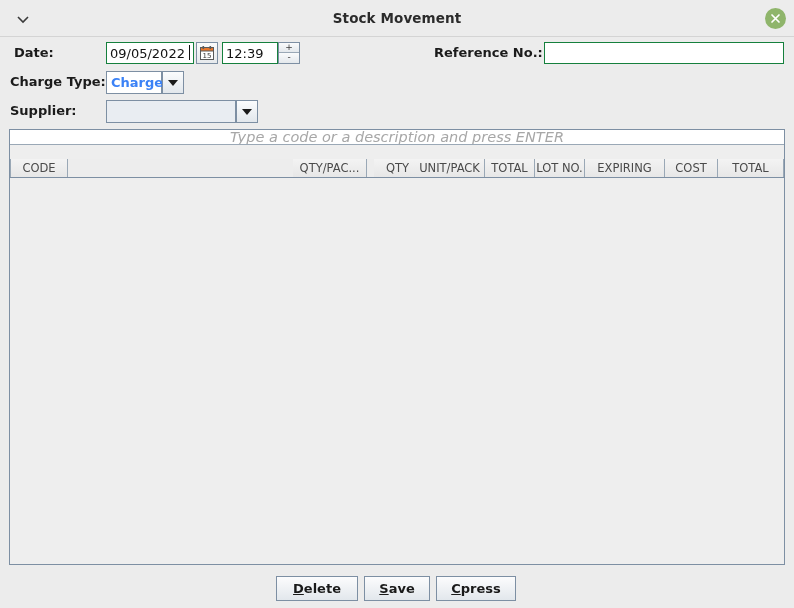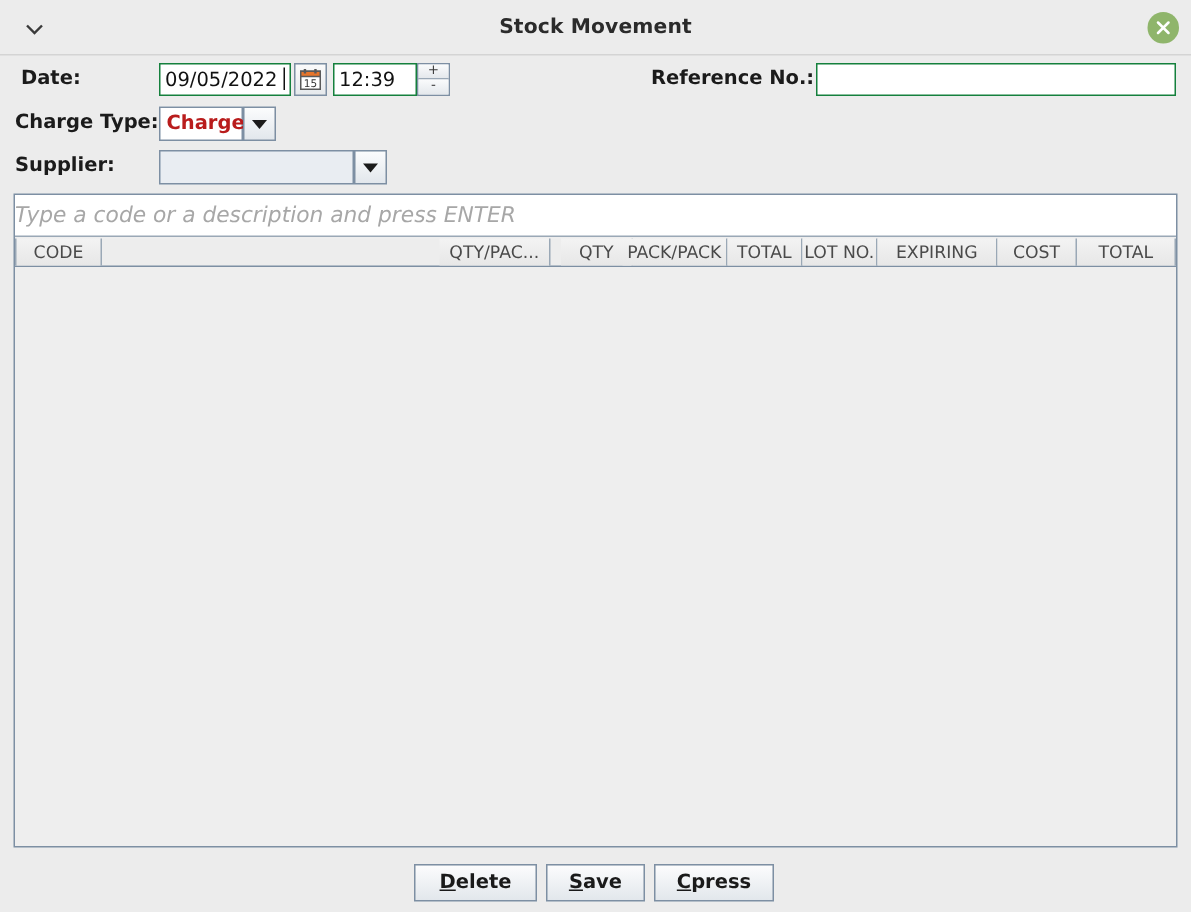--- a/index.html
+++ b/index.html
@@ -149,21 +149,21 @@
     box-sizing: border-box;
   }
   .combo .combo-text {
     position: absolute;
     left: 0; top: 0;
     box-sizing: border-box;
     height: 100%;
     border: 1px solid #7d8fa3;
     font-size: 13px;
     font-weight: bold;
-    color: #b91c1c;
+    color: #3b82f6;
     padding: 0 4px;
     display: flex;
     align-items: center;
     background: #ffffff;
   }
   .combo .combo-btn {
     position: absolute;
     top: 0;
     height: 100%;
     width: 22px;
@@ -198,30 +198,30 @@
     position: absolute;
     left: 9px; top: 129px;
     width: 776px; height: 436px;
     box-sizing: border-box;
     border: 1px solid #7d8fa3;
     background: #eeeeee;
   }
   #quick-entry {
     position: absolute;
     left: 0; top: 0;
-    width: 774px; height: 28px;
+    width: 774px; height: 15px;
     box-sizing: border-box;
     background: #ffffff;
     border: none;
     border-bottom: 1px solid #9aa8b6;
     font-family: "DejaVu Sans", "Liberation Sans", sans-serif;
     font-size: 14.5px;
     font-style: italic;
     color: #a7a7a7;
-    text-align: left;
+    text-align: center;
     outline: none;
     padding: 0;
   }
   #quick-entry::placeholder {
     color: #a7a7a7;
     opacity: 1;
     font-style: italic;
   }
 
   #table-head {
@@ -335,21 +335,21 @@
 </div>
 
 <input class="tf" id="ref-field" type="text" value="" style="">
 
 <div id="table-panel">
   <input id="quick-entry" type="text" placeholder="Type a code or a description and press ENTER" style="">
   <div id="table-head">
       <div class="th" style="left: 0px; width: 58px;">CODE</div>
       <div class="th" style="left: 283px; width: 74px;">QTY/PAC...</div>
       <div class="th" style="left: 364px; width: 48px; text-align: right;">QTY</div>
-      <div class="th" style="left: 405px; width: 70px;">PACK/PACK</div>
+      <div class="th" style="left: 405px; width: 70px;">UNIT/PACK</div>
       <div class="th" style="left: 475px; width: 50px;">TOTAL</div>
       <div class="th" style="left: 525px; width: 50px;">LOT NO.</div>
       <div class="th" style="left: 575px; width: 80px;">EXPIRING</div>
       <div class="th" style="left: 655px; width: 53px;">COST</div>
       <div class="th" style="left: 708px; width: 66px;">TOTAL</div>
     </div>
   <div id="table-body"></div>
 </div>
 
 <button class="btn" id="btn-delete">

